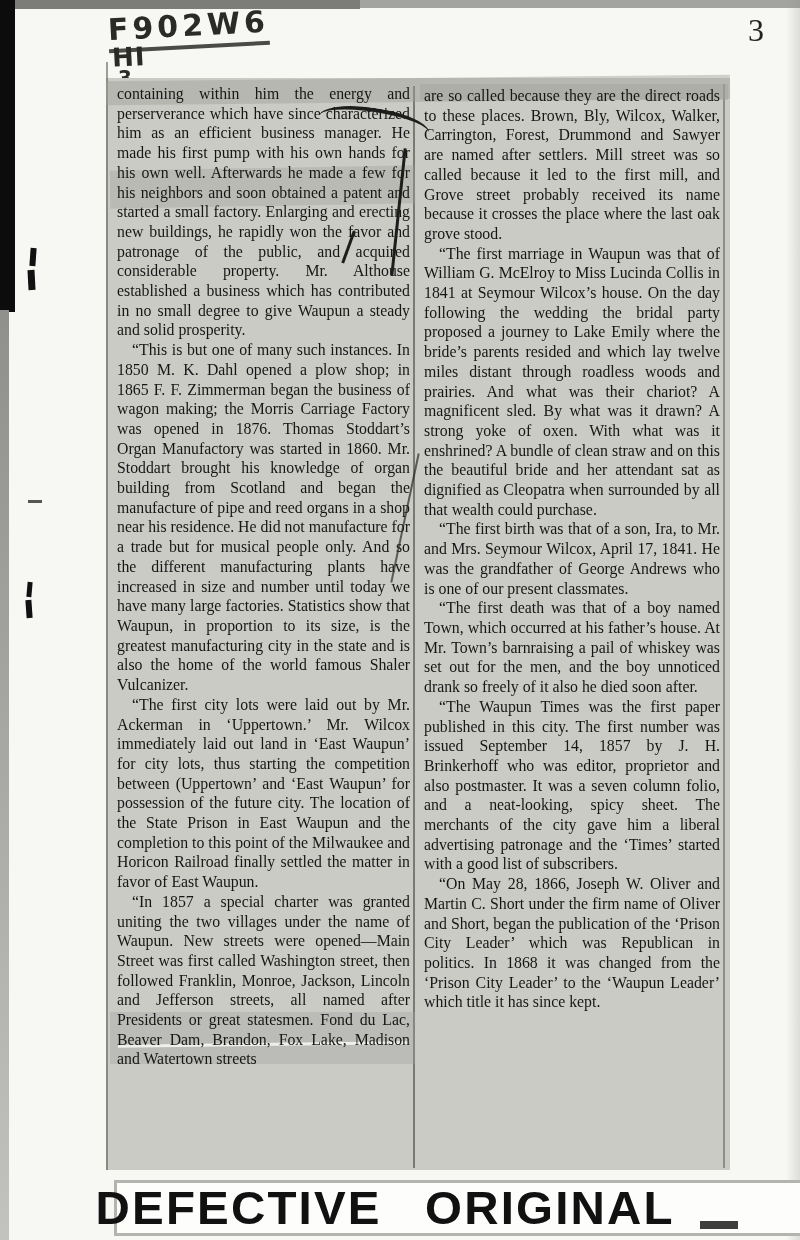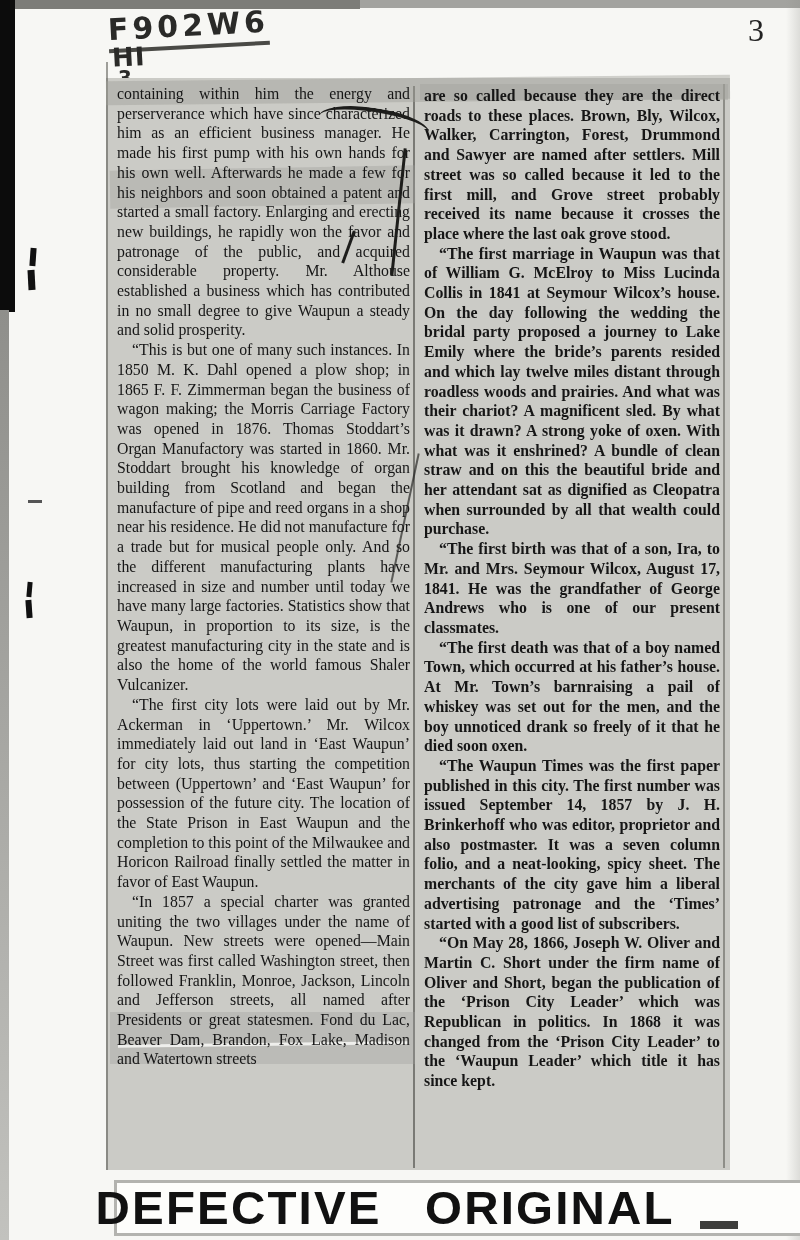--- a/index.html
+++ b/index.html
@@ -30,21 +30,21 @@
   #clipping{position:absolute;left:106px;top:78px;width:624px;height:1092px;
             background:#cbcbc6;}
   .clip-left-rule{position:absolute;left:106px;top:62px;width:2px;height:1108px;background:#55554f;opacity:.55;}
   .col-rule{position:absolute;left:413px;top:86px;width:2px;height:1082px;background:#44443f;opacity:.6;}
   .clip-right-rule{position:absolute;left:723px;top:84px;width:2px;height:1084px;background:#66665f;opacity:.6;}
 
   .col{position:absolute;text-align:justify;color:#161616;
        font-size:15.8px;line-height:19.7px;
        font-family:"Liberation Serif", serif;}
   #col1{left:117px;top:84px;width:293px;height:1084px;overflow:hidden;}
-  #col2{left:424px;top:86px;width:296px;height:1082px;overflow:hidden;font-weight:bold;}
+  #col2{left:424px;top:86px;width:296px;height:1082px;overflow:hidden;}
   .col p{margin:0;}
   .col p.ind{text-indent:15px;}
 
   
   .shade{position:absolute;background:#9f9f9a;opacity:.45;pointer-events:none;}
   .sh1{left:106px;top:78px;width:624px;height:24px;transform:rotate(-.6deg);}
   .sh2{left:110px;top:168px;width:305px;height:38px;transform:rotate(-1deg);opacity:.38;}
   .sh3{left:110px;top:1012px;width:305px;height:52px;opacity:.35;}
   .sh4{left:420px;top:84px;width:308px;height:16px;opacity:.4;}
   .white-strike{position:absolute;left:118px;top:1043px;width:290px;height:3px;background:#efefec;transform:rotate(-.7deg);}
@@ -106,22 +106,22 @@
   <div id="col1" class="col">
     <p>containing within him the energy and perserverance which have since characterized him as an efficient business manager.  He made his first pump with his own hands for his own well. Afterwards he made a few for his neighbors and soon obtained a patent and started a small factory.  Enlarging and erecting new buildings, he rapidly won the favor and patronage of the public, and acquired considerable property.  Mr. Althouse established a business which has contributed in no small degree to give Waupun a steady and solid prosperity.</p>
     <p class="ind">“This is but one of many such instances.  In 1850 M. K. Dahl opened a plow shop; in 1865 F. F. Zimmerman began the business of wagon making; the Morris Carriage Factory was opened in 1876.  Thomas Stoddart’s Organ Manufactory was started in 1860.  Mr. Stoddart brought his knowledge of organ building from Scotland and began the manufacture of pipe and reed organs in a shop near his residence.  He did not manufacture for a trade but for musical people only.  And so the different manufacturing plants have increased in size and number until today we have many large factories.  Statistics show that Waupun, in proportion to its size, is the greatest manufacturing city in the state and is also the home of the world famous Shaler Vulcanizer.</p>
     <p class="ind">“The first city lots were laid out by Mr. Ackerman in ‘Uppertown.’ Mr. Wilcox immediately laid out land in ‘East Waupun’ for city lots, thus starting the competition between (Uppertown’ and ‘East Waupun’ for possession of the future city.  The location of the State Prison in East Waupun and the completion to this point of the Milwaukee and Horicon Railroad finally settled the matter in favor of East Waupun.</p>
     <p class="ind">“In 1857 a special charter was granted uniting the two villages under the name of Waupun.  New streets were opened—Main Street was first called Washington street, then followed Franklin, Monroe, Jackson, Lincoln and Jefferson streets, all named after Presidents or great statesmen.  Fond du Lac, Beaver Dam, Brandon, Fox Lake, Madison and Watertown streets</p>
   </div>
 
   <div id="col2" class="col">
     <p>are so called because they are the direct roads to these places.  Brown, Bly, Wilcox, Walker, Carrington, Forest, Drummond and Sawyer are named after settlers.  Mill street was so called because it led to the first mill, and Grove street probably received its name because it crosses the place where the last oak grove stood.</p>
     <p class="ind">“The first marriage in Waupun was that of William G. McElroy to Miss Lucinda Collis in 1841 at Seymour Wilcox’s house.  On the day following the wedding the bridal party proposed a journey to Lake Emily where the bride’s parents resided and which lay twelve miles distant through roadless woods and prairies.  And what was their chariot?  A magnificent sled. By what was it drawn? A strong yoke of oxen.  With what was it enshrined? A bundle of clean straw and on this the beautiful bride and her attendant sat as dignified as Cleopatra when surrounded by all that wealth could purchase.</p>
-    <p class="ind">“The first birth was that of a son, Ira, to Mr. and Mrs. Seymour Wilcox, August 17, 1841.  He was the grandfather of George Andrews who is one of our present classmates.</p>
-    <p class="ind">“The first death was that of a boy named Town, which occurred at his father’s house.  At Mr. Town’s barnraising a pail of whiskey was set out for the men, and the boy unnoticed drank so freely of it that he died soon oxen.</p>
+    <p class="ind">“The first birth was that of a son, Ira, to Mr. and Mrs. Seymour Wilcox, April 17, 1841.  He was the grandfather of George Andrews who is one of our present classmates.</p>
+    <p class="ind">“The first death was that of a boy named Town, which occurred at his father’s house.  At Mr. Town’s barnraising a pail of whiskey was set out for the men, and the boy unnoticed drank so freely of it also he died soon after.</p>
     <p class="ind">“The Waupun Times was the first paper published in this city.  The first number was issued September 14, 1857 by J. H. Brinkerhoff who was editor, proprietor and also postmaster. It was a seven column folio, and a neat-looking, spicy sheet.  The merchants of the city gave him a liberal advertising patronage and the ‘Times’ started with a good list of subscribers.</p>
     <p class="ind">“On May 28, 1866, Joseph W. Oliver and Martin C. Short under the firm name of Oliver and Short, began the publication of the ‘Prison City Leader’ which was Republican in politics.  In 1868 it was changed from the ‘Prison City Leader’ to the ‘Waupun Leader’ which title it has since kept.</p>
   </div>
 
   <div class="pen-arc"></div>
   <div class="stroke pen-v1"></div>
   <div class="stroke pen-v2"></div>
   <div class="stroke pen-v3"></div>
 
   <div class="tick t1a"></div>

